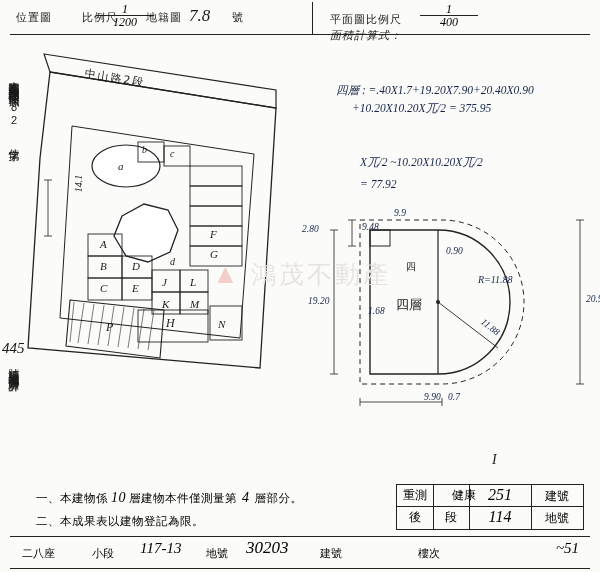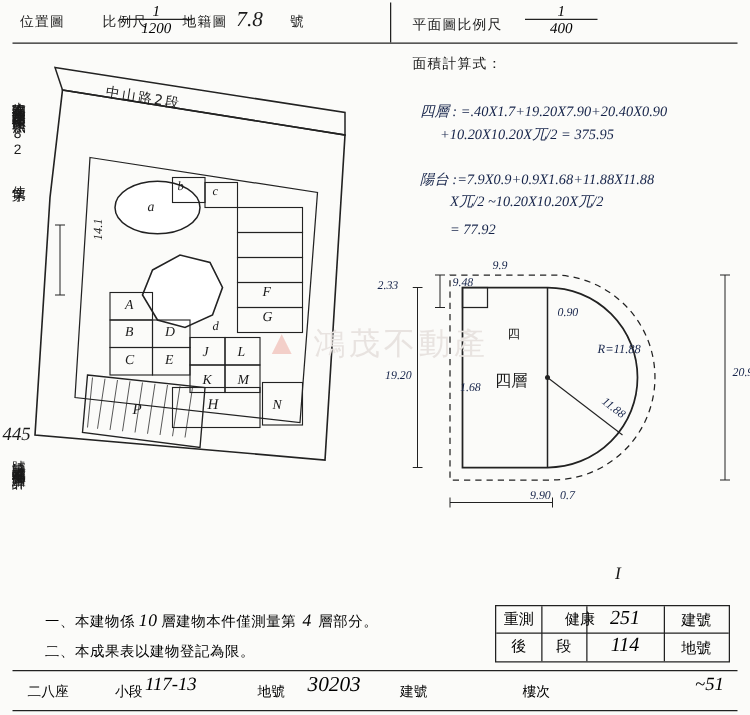--- a/index.html
+++ b/index.html
@@ -78,21 +78,21 @@
   <div class="ink cjk hdr-label" style="left:146px;top:10px;">地籍圖</div>
   <div class="ink hand hdr-val" style="left:189px;top:6px;font-size:17px;">7.8</div>
   <div class="ink cjk hdr-label" style="left:232px;top:10px;">號</div>
 
   <div class="ink cjk hdr-label" style="left:330px;top:12px;">平面圖比例尺</div>
   <div class="fracbox" style="left:420px;top:4px;width:58px;">
     <div class="num hand">1</div>
     <div class="bar"></div>
     <div class="den hand">400</div>
   </div>
-  <div class="ink cjk hdr-label" style="left:330px;top:43px;">面積計算式：</div>
+  <div class="ink cjk hdr-label" style="left:330px;top:28px;font-style:italic;">面積計算式：</div>
 
   <div class="vtext" style="left:6px;top:72px;height:210px;">本建物不面圖及建物面積係使用執照 82 使字第</div>
   <div class="ink hand" style="left:2px;top:340px;font-size:15px;">445</div>
   <div class="vtext" style="left:6px;top:360px;height:128px;">號設計圖或竣工平面圖繪計算</div>
 
   <div id="siteplan">
 
     <svg width="296" height="450" style="position:absolute;left:0;top:0;">
 
       <polygon points="30,16 262,52 262,70 36,34" fill="none" stroke="#222" stroke-width="1.2"></polygon>
@@ -167,21 +167,20 @@
     <div class="ink hand" style="left:148px;top:238px;font-size:11px;">J</div>
     <div class="ink hand" style="left:148px;top:260px;font-size:11px;">K</div>
     <div class="ink hand" style="left:176px;top:238px;font-size:11px;">L</div>
     <div class="ink hand" style="left:176px;top:260px;font-size:11px;">M</div>
     <div class="ink hand" style="left:204px;top:280px;font-size:11px;">N</div>
     <div class="ink hand" style="left:92px;top:282px;font-size:12px;">P</div>
   </div>
 
   <div class="calc" style="left:336px;top:82px;">四層 : =.40X1.7+19.20X7.90+20.40X0.90</div>
   <div class="calc" style="left:352px;top:100px;">+10.20X10.20X兀/2 = 375.95</div>
-  <div class="calc" style="left:336px;top:136px;">陽台 :=7.9X0.9+0.9X1.68+11.88X11.88</div>
   <div class="calc" style="left:360px;top:154px;text-align:center;">X兀/2 ~10.20X10.20X兀/2</div>
   <div class="calc" style="left:360px;top:176px;">= 77.92</div>
 
   <div id="floorplan">
     <svg width="260" height="210" style="position:absolute;left:0;top:0;">
 
       <path d="M40,20 L108,20 A72,72 0 0 1 108,164 L40,164 Z" fill="none" stroke="#222" stroke-width="1.4"></path>
 
       <path d="M30,10 L112,10 A82,82 0 0 1 112,174 L30,174 Z" fill="none" stroke="#222" stroke-width="1" stroke-dasharray="5,4"></path>
 
@@ -203,21 +202,21 @@
       <line x1="250" y1="10" x2="250" y2="174" stroke="#222" stroke-width="0.8"></line>
       <line x1="246" y1="10" x2="254" y2="10" stroke="#222" stroke-width="0.8"></line>
       <line x1="246" y1="174" x2="254" y2="174" stroke="#222" stroke-width="0.8"></line>
 
       <line x1="30" y1="192" x2="112" y2="192" stroke="#222" stroke-width="0.8"></line>
       <line x1="30" y1="188" x2="30" y2="196" stroke="#222" stroke-width="0.8"></line>
       <line x1="112" y1="188" x2="112" y2="196" stroke="#222" stroke-width="0.8"></line>
     </svg>
 
     <div class="dim" style="left:64px;top:-2px;">9.9</div>
-    <div class="dim" style="left:-28px;top:14px;">2.33</div>
+    <div class="dim" style="left:-28px;top:14px;">2.80</div>
     <div class="dim" style="left:32px;top:12px;">9.48</div>
     <div class="dim" style="left:-22px;top:86px;font-family:Liberation Serif, serif;">19.20</div>
     <div class="dim" style="left:38px;top:96px;">1.68</div>
     <div class="dim" style="left:58px;top:182px;margin-left:36px;">9.90</div>
     <div class="dim" style="left:118px;top:182px;">0.7</div>
     <div class="dim" style="left:256px;top:84px;">20.90</div>
     <div class="dim" style="left:116px;top:36px;">0.90</div>
     <div class="dim" style="left:150px;top:112px;transform:rotate(38deg);">11.88</div>
     <div class="dim" style="left:148px;top:64px;font-size:10px;">R=11.88</div>
 
@@ -251,21 +250,21 @@
     <div class="cell hand" style="left:72px;top:23px;width:62px;font-size:16px;">114</div>
     <div class="cell cjk" style="left:134px;top:3px;width:52px;">建號</div>
     <div class="cell cjk" style="left:134px;top:25px;width:52px;">地號</div>
   </div>
 
   <div id="footer">
     <div class="border-t"></div>
     <div class="border-b"></div>
     <div class="fl cjk" style="left:22px;top:10px;">二八座</div>
     <div class="fl cjk" style="left:92px;top:10px;">小段</div>
-    <div class="fv" style="left:116px;top:4px;">117-13</div>
+    <div class="fv" style="left:140px;top:4px;">117-13</div>
     <div class="fl cjk" style="left:206px;top:10px;">地號</div>
     <div class="fv" style="left:246px;top:2px;font-size:17px;">30203</div>
     <div class="fl cjk" style="left:320px;top:10px;">建號</div>
     <div class="fl cjk" style="left:418px;top:10px;">樓次</div>
     <div class="fv" style="left:556px;top:4px;">~51</div>
   </div>
 
 </div>
 
 </body></html>

